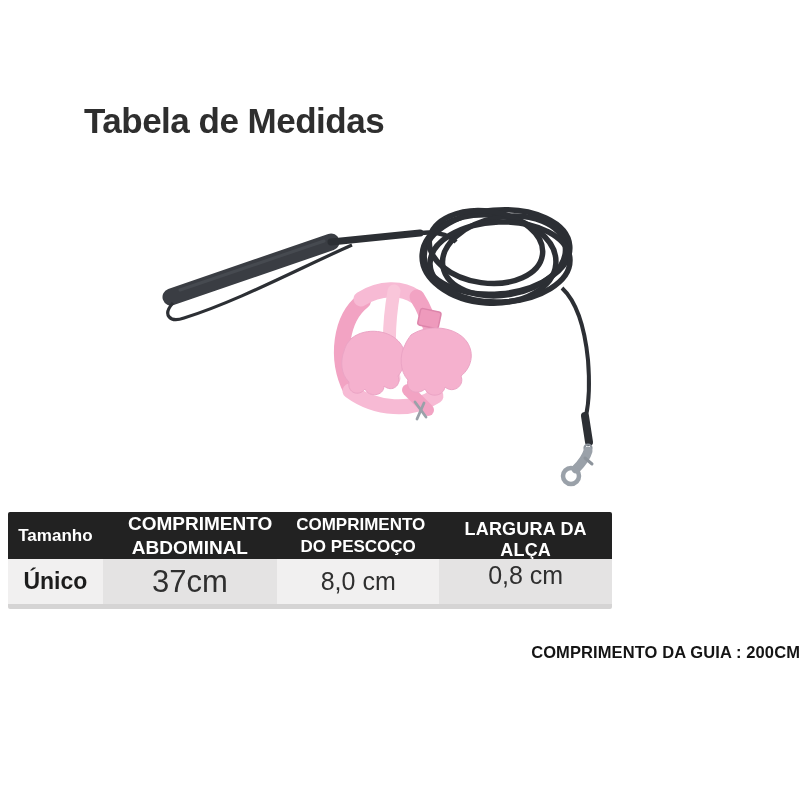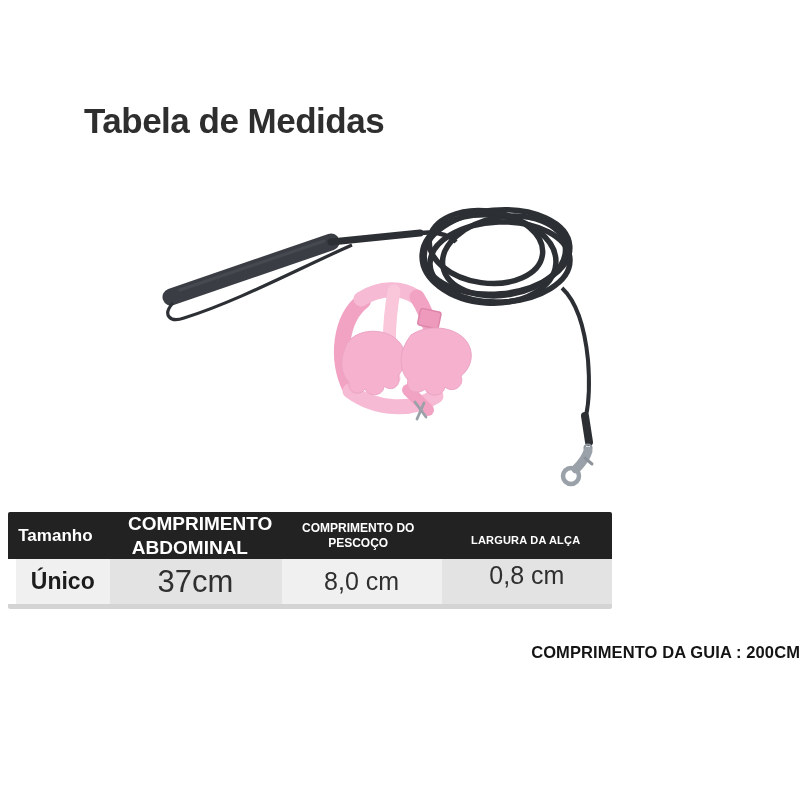--- a/index.html
+++ b/index.html
@@ -39,24 +39,24 @@
   .wing{fill:var(--wing-pink,#f5b1ce);stroke:#eba4c5;stroke-width:1;}
 
   .size-table{position:absolute;left:8px;top:512px;width:604px;}
   .thead{display:flex;background:var(--header-bg,#222);height:47px;border-radius:2px 2px 0 0;}
   .th{display:flex;align-items:center;justify-content:center;text-align:center;
       color:var(--header-text,#fff);font-weight:700;}
   .th span{display:inline-block;}
   .th-0{width:118px;font-size:17px;}
   .th-1{width:217px;font-size:19px;line-height:1.25;}
   .th-1 span{max-width:124px;}
-  .th-2{width:202px;font-size:12px;line-height:1.25;align-items:center;}
+  .th-2{width:202px;font-size:17px;line-height:1.25;align-items:center;}
   .th-2 span{max-width:124px;}
-  .th-3{width:215px;font-size:11px;letter-spacing:0.2px;margin-top:8px;}
-  .trow{display:flex;height:45px;margin-left:8px;}
+  .th-3{width:215px;font-size:18px;letter-spacing:0.2px;margin-top:8px;}
+  .trow{display:flex;height:45px;}
   .td{display:flex;align-items:center;justify-content:center;color:var(--cell-text,#2f2f2f);}
   .td-0{width:118px;background:var(--cell-bg-light,#f1f0f0);font-size:23px;font-weight:700;color:#1c1c1c;}
   .td-1{width:217px;background:var(--cell-bg-dark,#e4e3e3);font-size:31px;}
   .td-2{width:202px;background:var(--cell-bg-light,#f1f0f0);font-size:25px;}
   .td-3{width:215px;background:var(--cell-bg-dark,#e4e3e3);font-size:25px;}
   .td-3 span{transform:translateY(-6px);display:inline-block;}
   .table-strip{height:5px;background:var(--table-strip,#d5d4d4);border-radius:0 0 2px 2px;}
 
   .caption{
     position:absolute;left:0;top:643px;width:800px;text-align:right;

